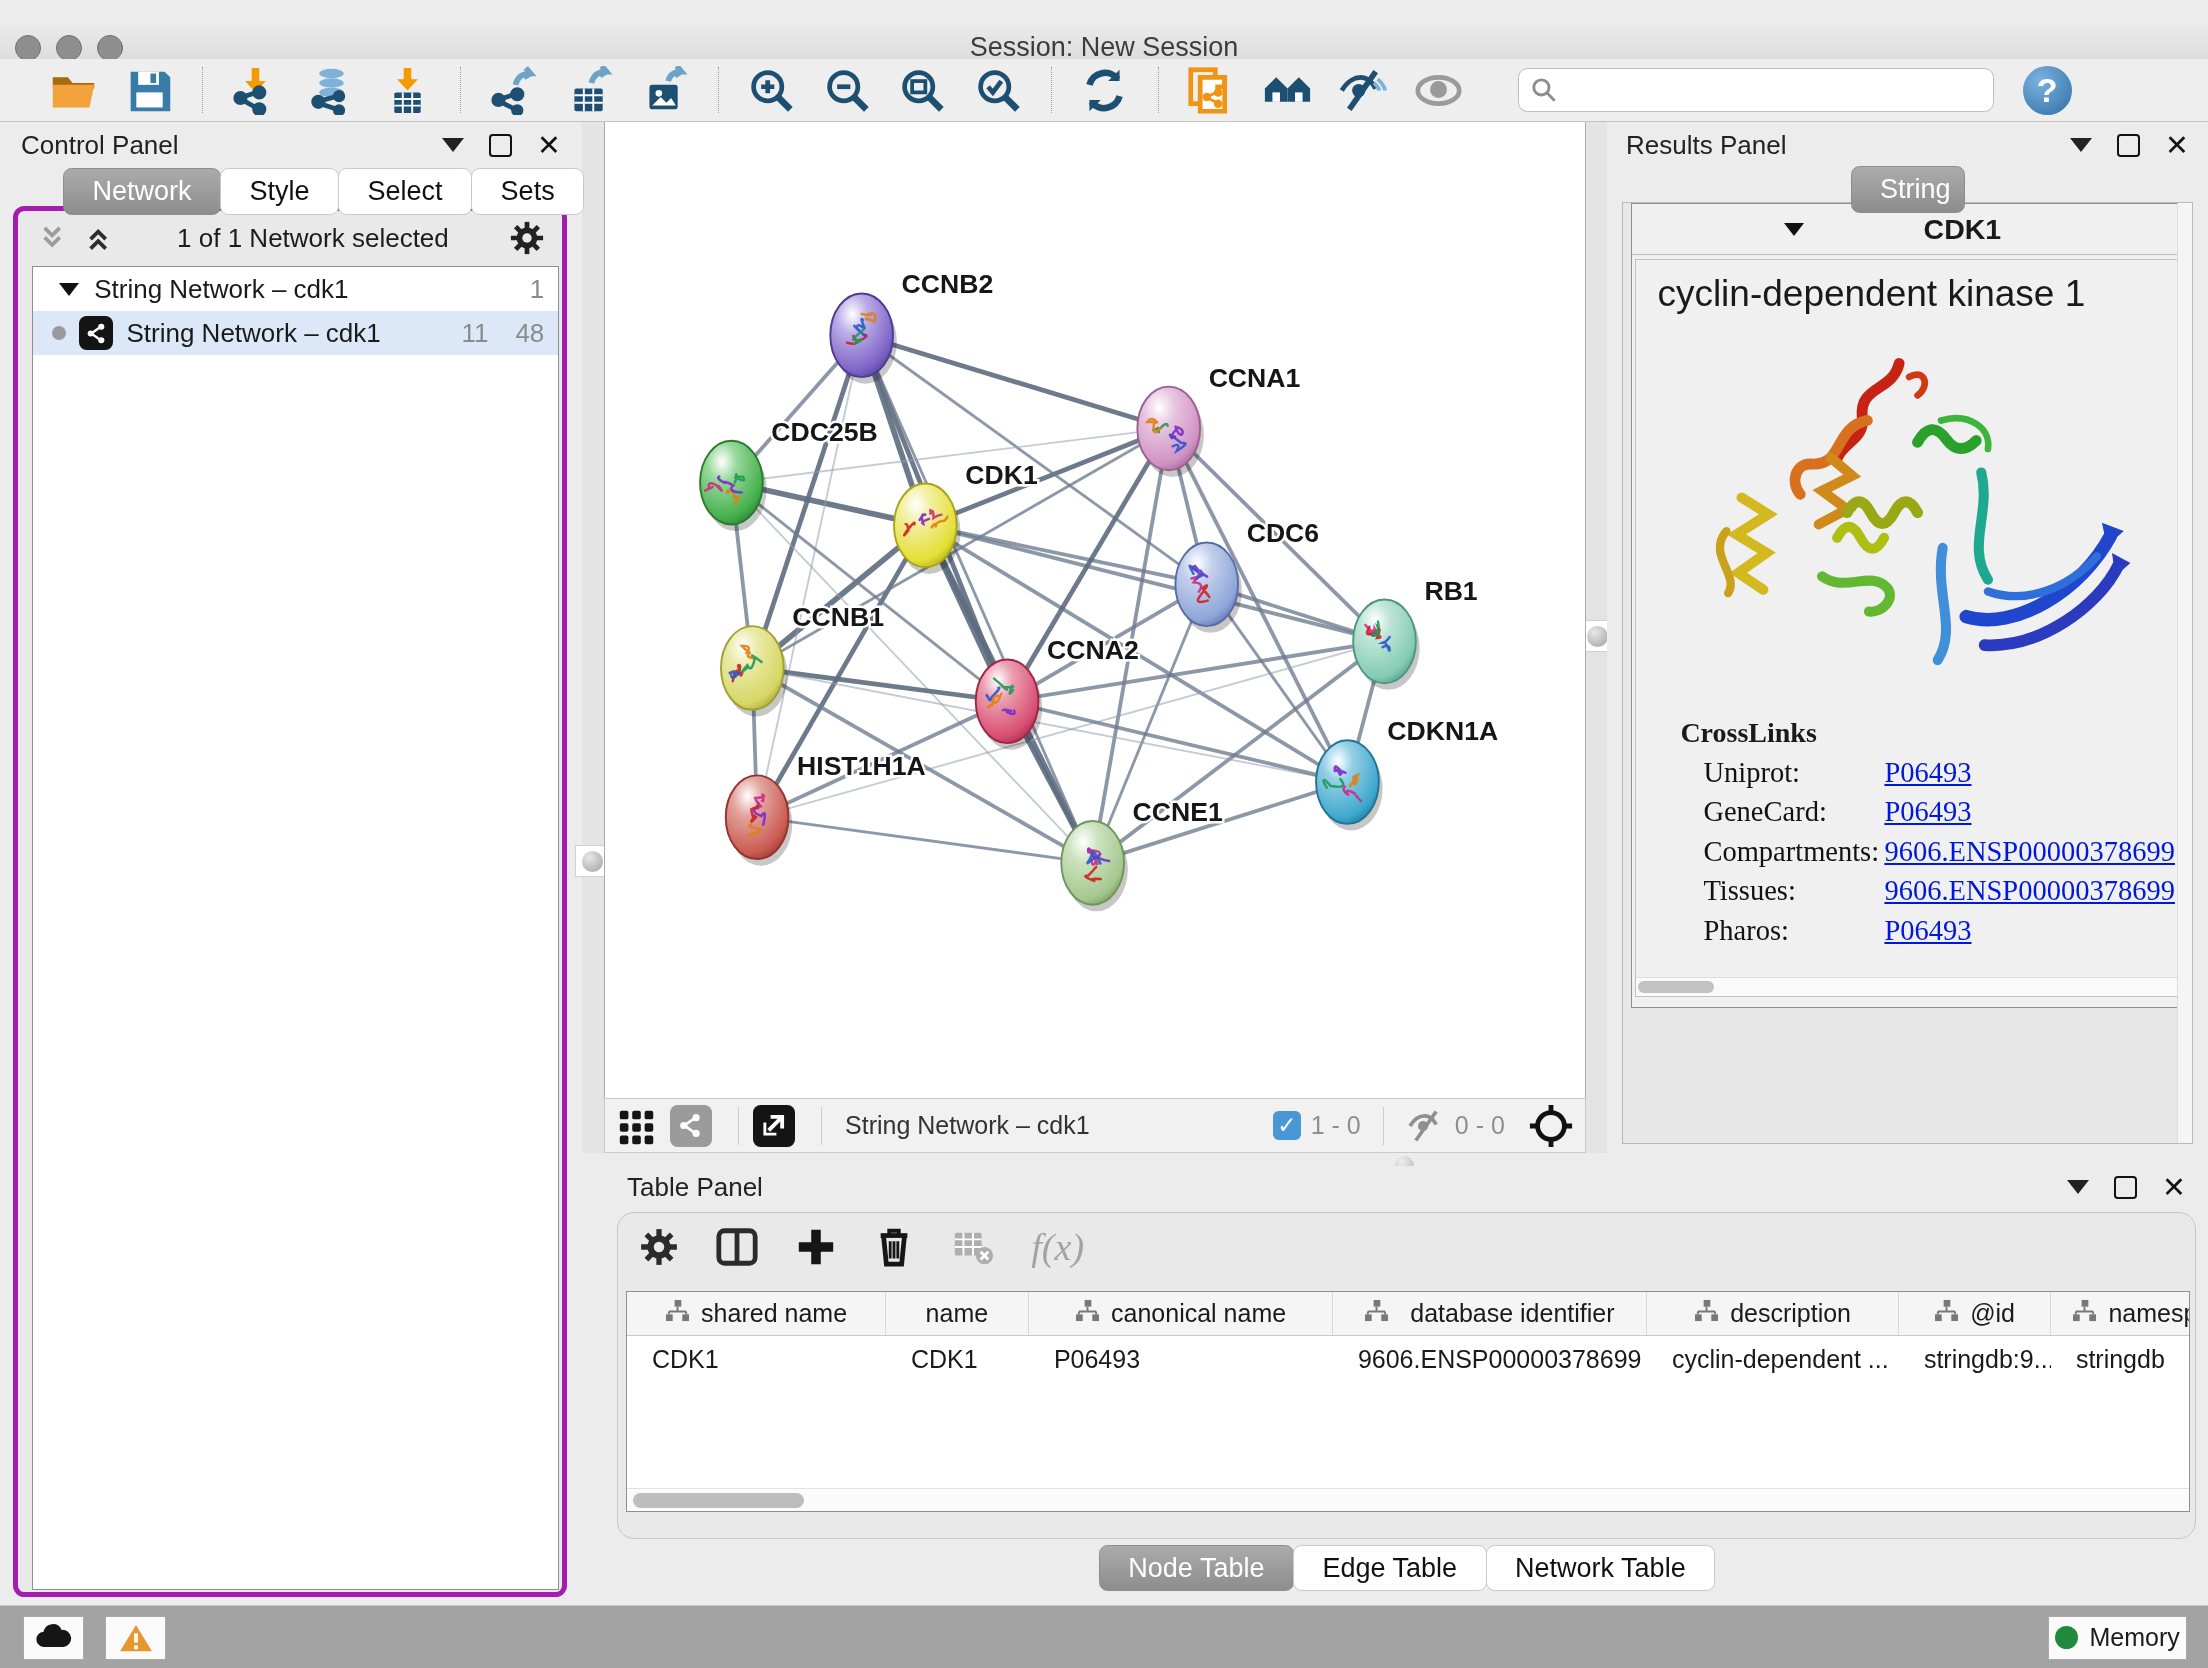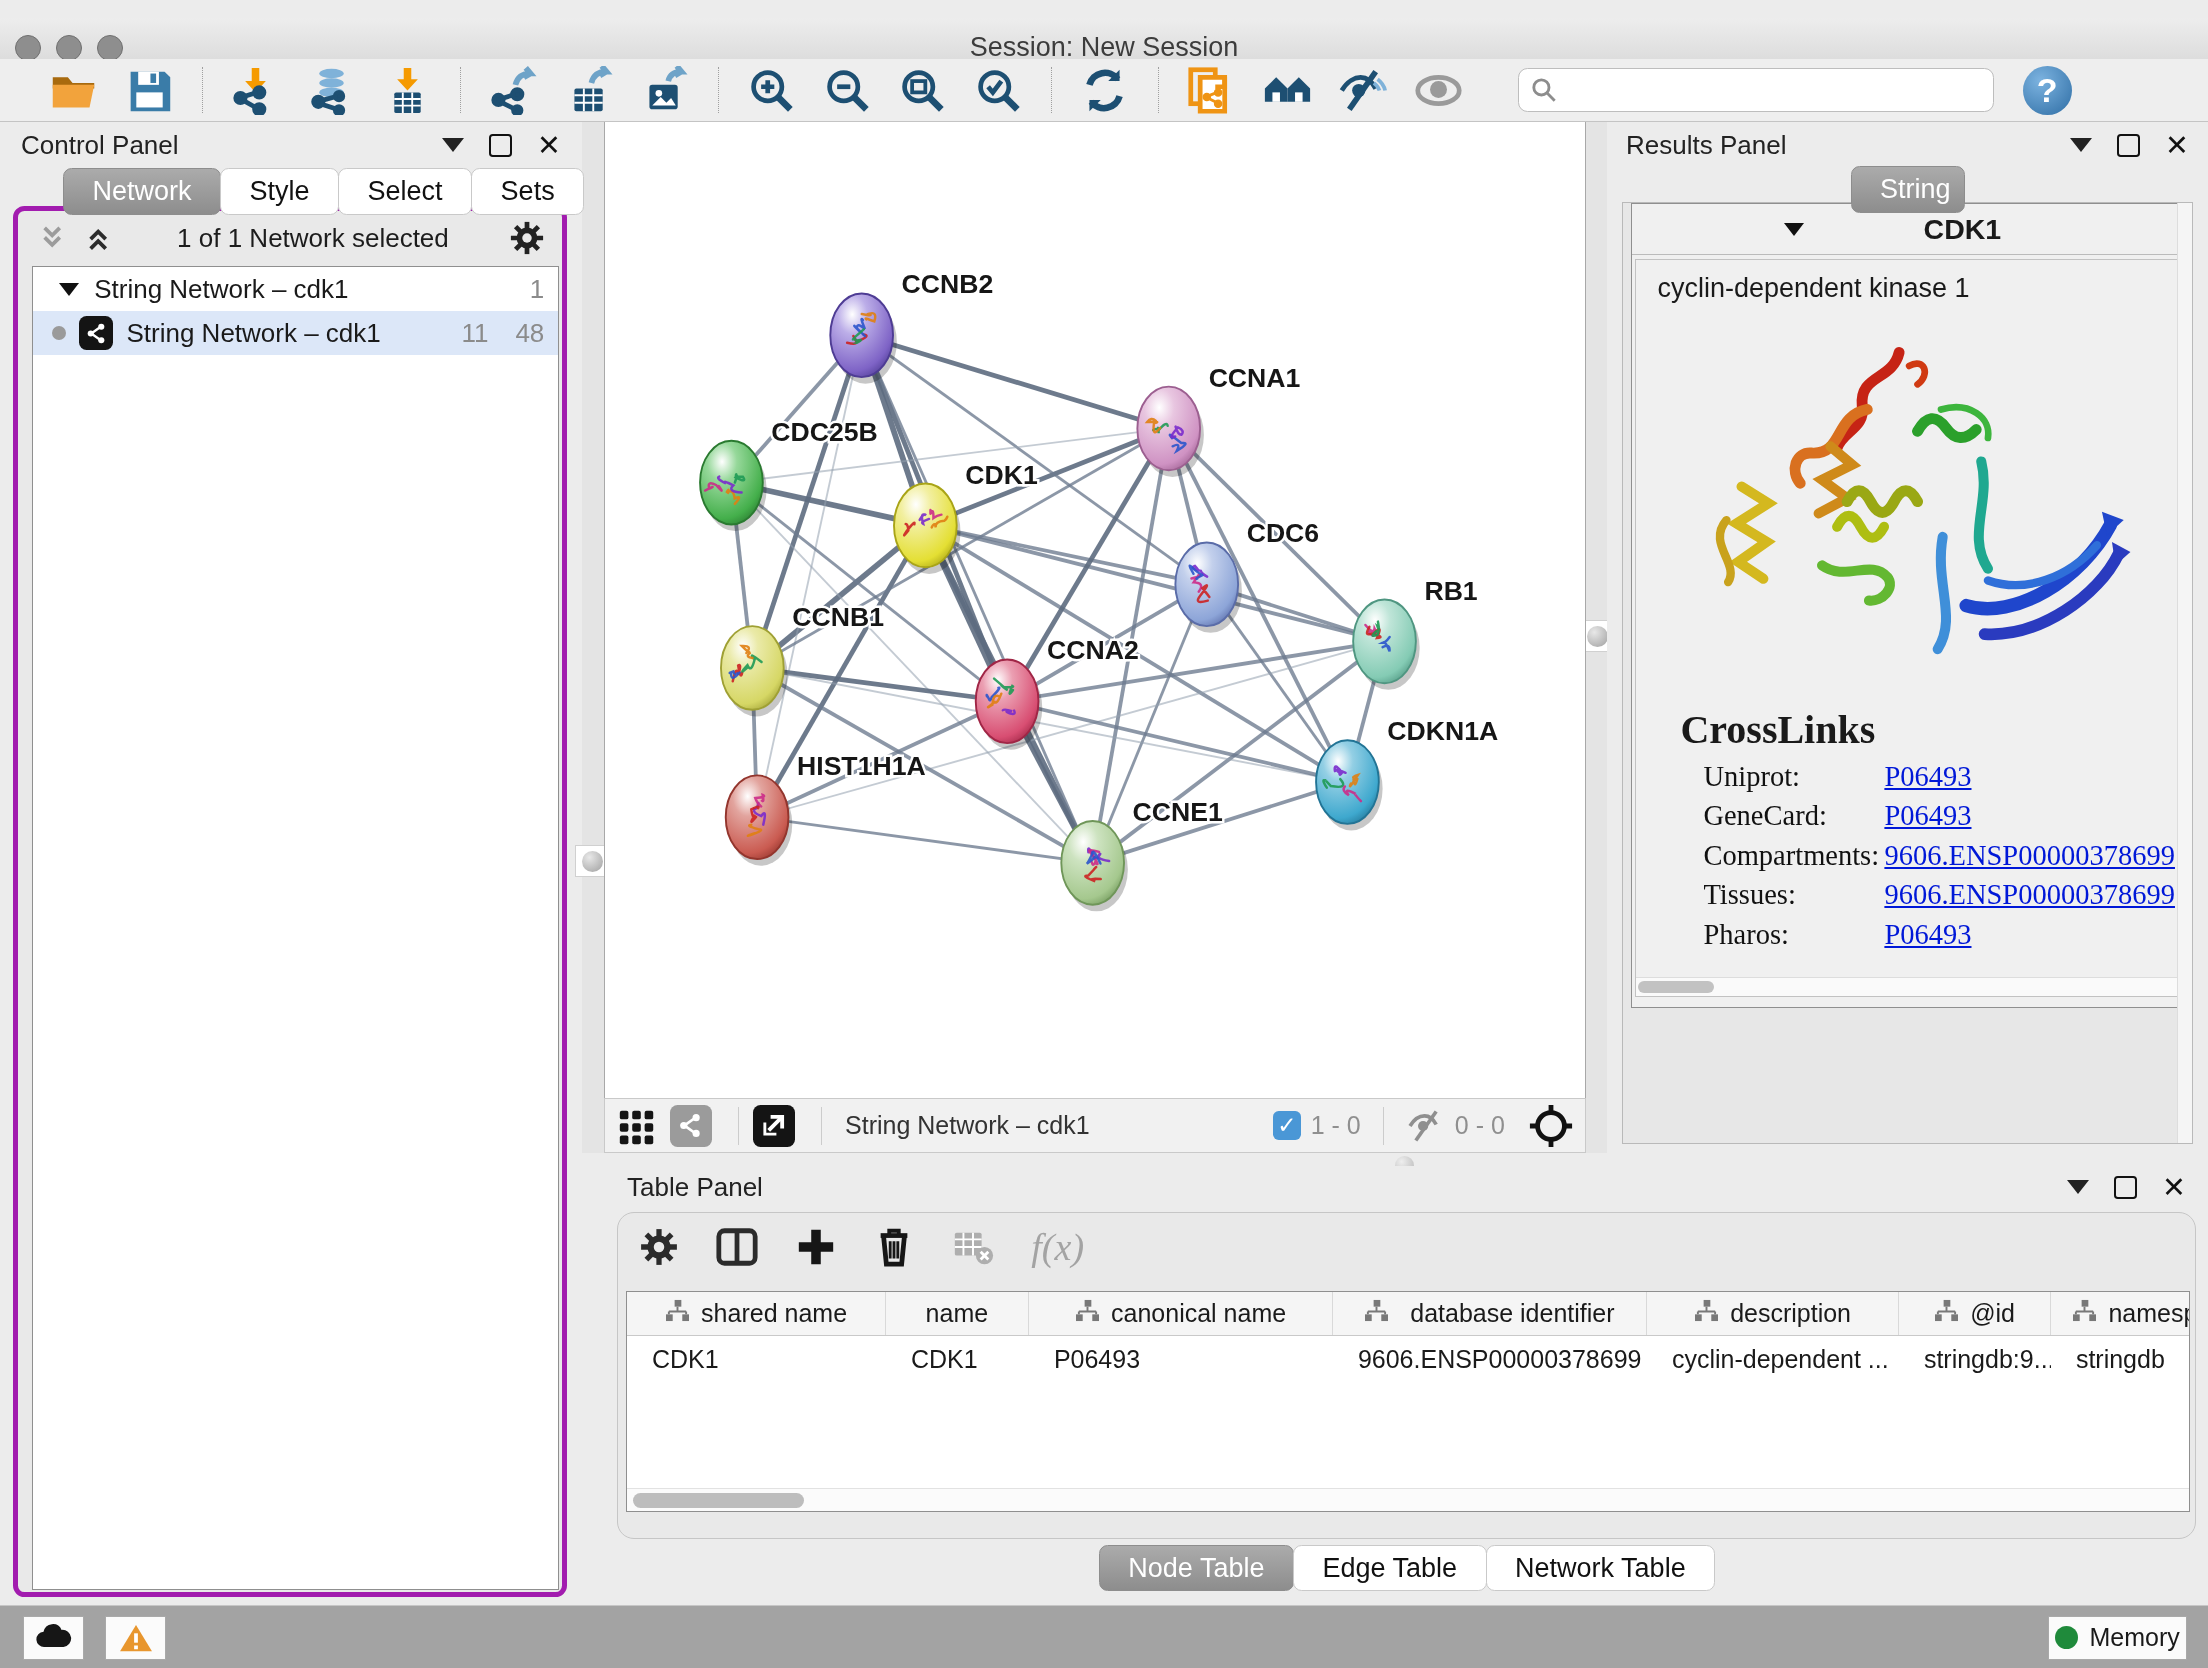--- a/index.html
+++ b/index.html
@@ -91,23 +91,23 @@
     border:1px solid #b9b9b9; }
   .rp-btnbox { margin:7.6px; height:105px; border:1px solid #adadad; display:flex; align-items:center;
     justify-content:center; gap:32px; }
   .rp-btn { width:183px; height:49px; background:linear-gradient(#ffffff,#f2f2f2); border:1px solid #b9b9b9;
     border-radius:9.5px; font-size:27px; display:flex; align-items:center; justify-content:center; }
   .rp-main { margin:0 7.6px; height:805px; border:1px solid #8f8f8f; background:#f0f0f0; position:relative; }
   .rp-entry-head { height:51px; border-bottom:1px solid #bbb; display:flex; align-items:center; }
   .rp-entry-head .tree-caret { margin-left:152px; }
   .rp-entry-name { font-size:28.5px; font-weight:bold; margin-left:105px; }
   .rp-entry-body { margin:3.8px; border:1px solid #c2c2c2; height:738px; position:relative; overflow:hidden; }
-  .rp-desc { font-size:27px; padding:13.3px 0 0 21px; }
+  .rp-desc { font-size:37px; padding:13.3px 0 0 21px; }
   .ribbon-wrap { margin:25px auto 0 auto; width:447px; height:352px; }
-  .xl-title { font-family:"Liberation Serif","DejaVu Serif",serif; font-weight:bold; font-size:40px;
+  .xl-title { font-family:"Liberation Serif","DejaVu Serif",serif; font-weight:bold; font-size:28px;
     margin:25px 0 5.7px 44px; }
   .xl-row { display:flex; font-family:"Liberation Serif","DejaVu Serif",serif; font-size:28.5px;
     margin:7.6px 0 7.6px 67px; }
   .xl-label { width:181px; color:#111; }
   .xl-link { color:#0018d8; text-decoration:underline; }
   .rp-hscroll { position:absolute; left:0; bottom:0; width:100%; height:19px; background:#fafafa;
     border-top:1px solid #ddd; }
   .rp-hscroll i { position:absolute; left:1.9px; top:2.9px; width:76px; height:12.4px; background:#c2c2c2; border-radius:6.7px; }
   .rp-vscroll { position:absolute; right:0; top:0; width:15px; height:100%; background:#f5f5f5; border-left:1px solid #ddd; }
 

